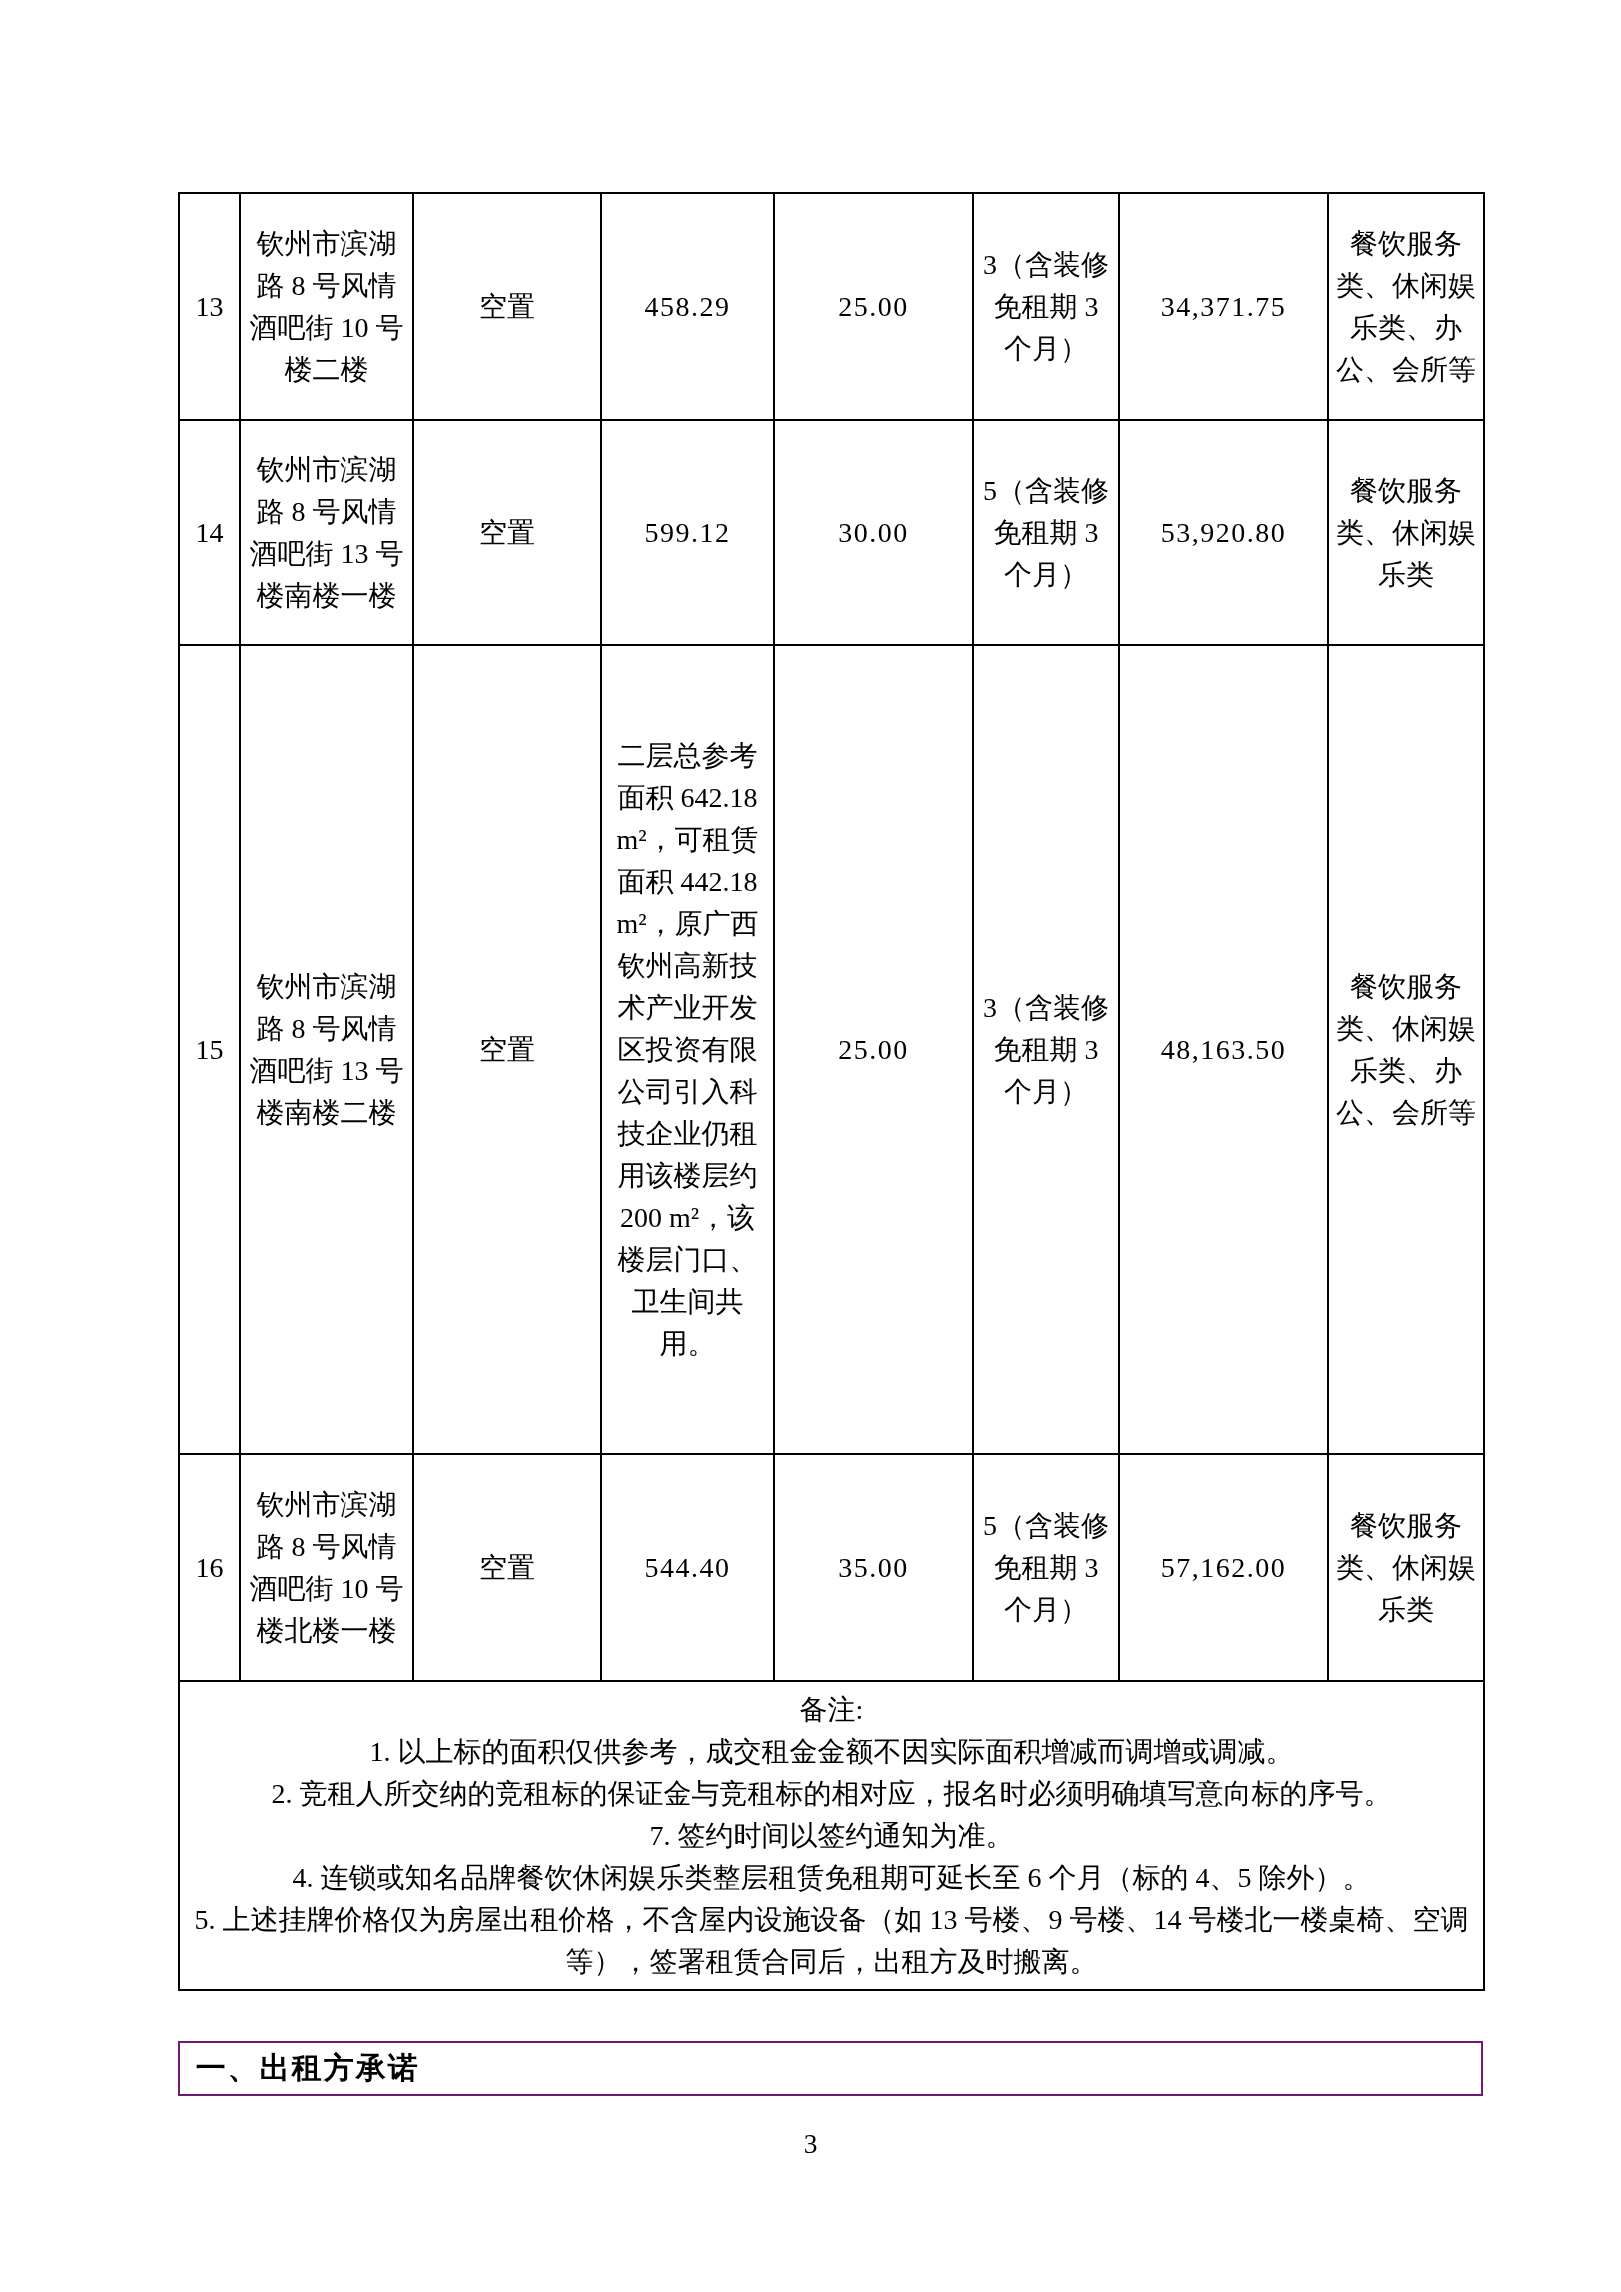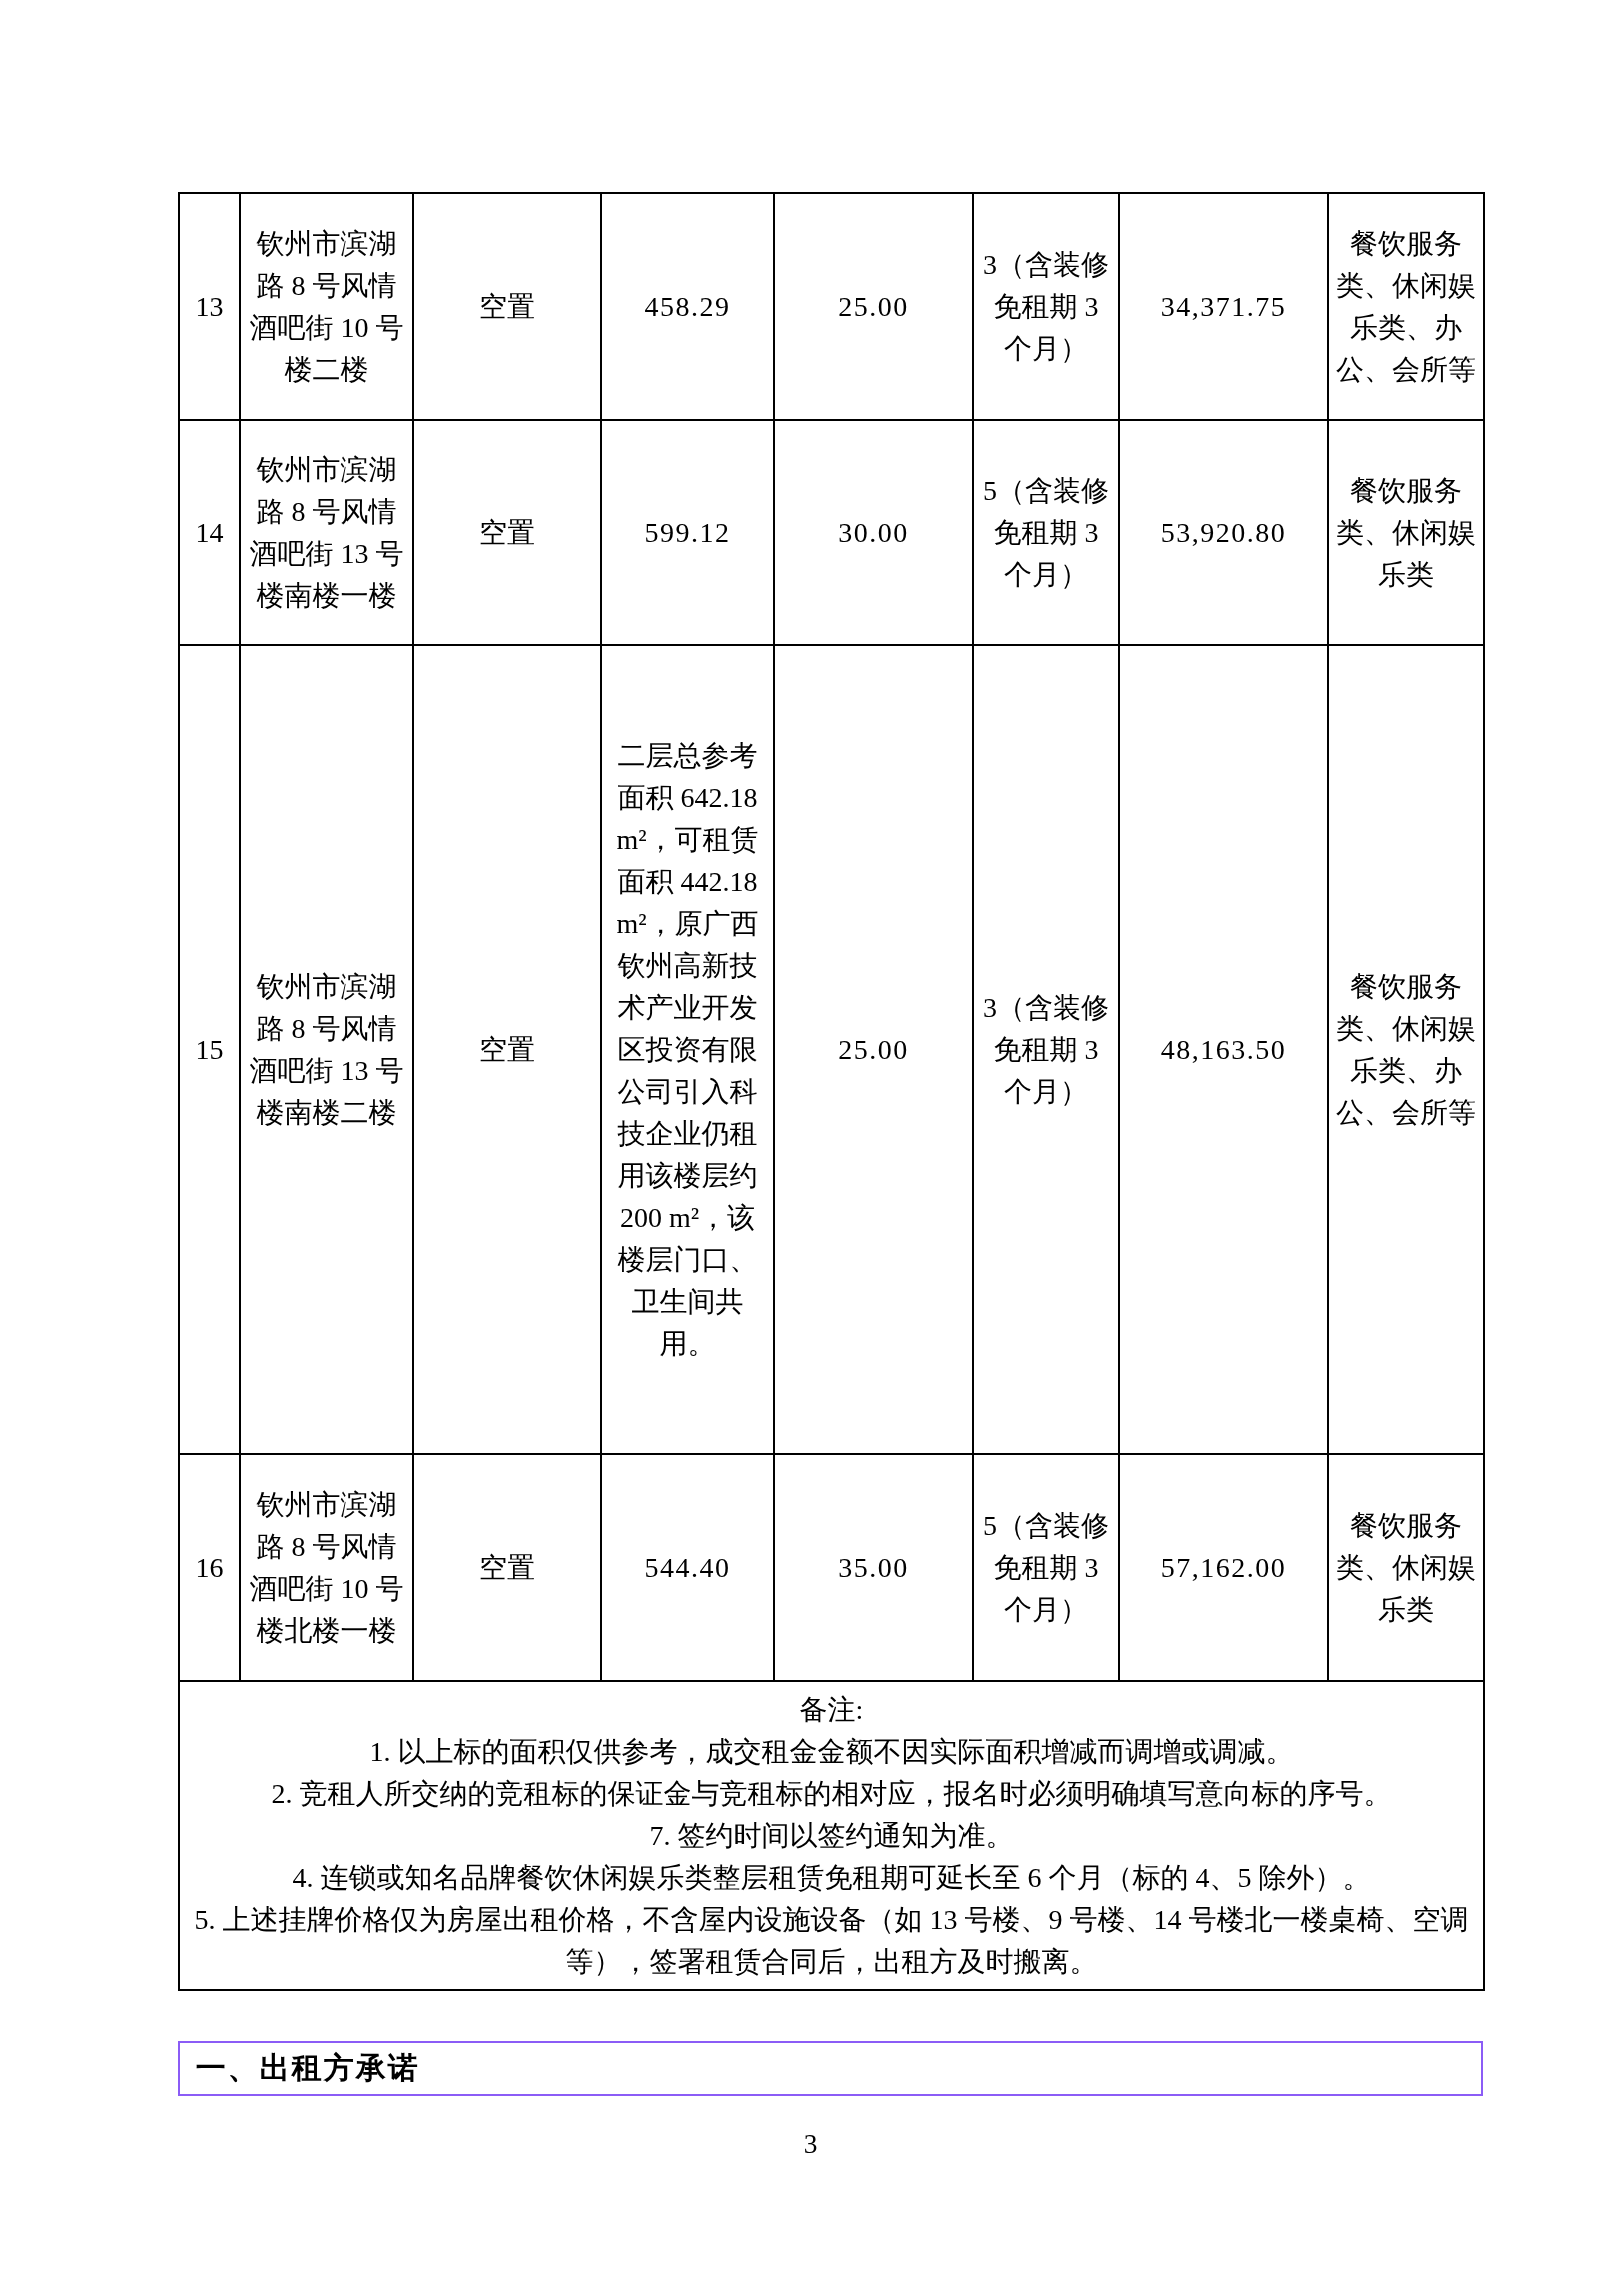--- a/index.html
+++ b/index.html
@@ -47,21 +47,21 @@
     word-break: break-all;
     margin-top: 30px;
   }
   .notes-cell p { margin: 0; }
   .promise-box {
     position: absolute;
     left: 178px;
     top: 2041px;
     width: 1305px;
     height: 55px;
-    border: 2px solid #8b5cf6;
+    border: 2px solid #701a75;
     box-sizing: border-box;
     display: flex;
     align-items: center;
     padding-left: 15.7px;
     font-size: 30px;
     font-weight: bold;
     letter-spacing: 2px;
   }
   .page-number {
     position: absolute;

